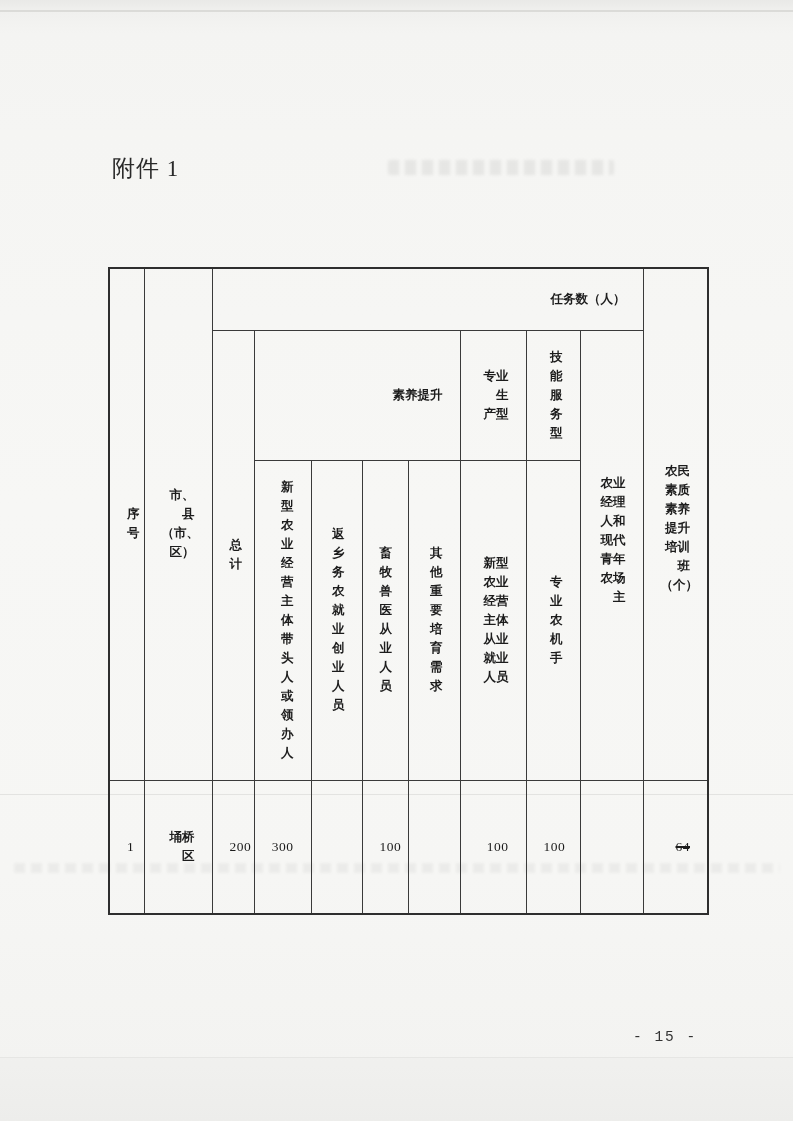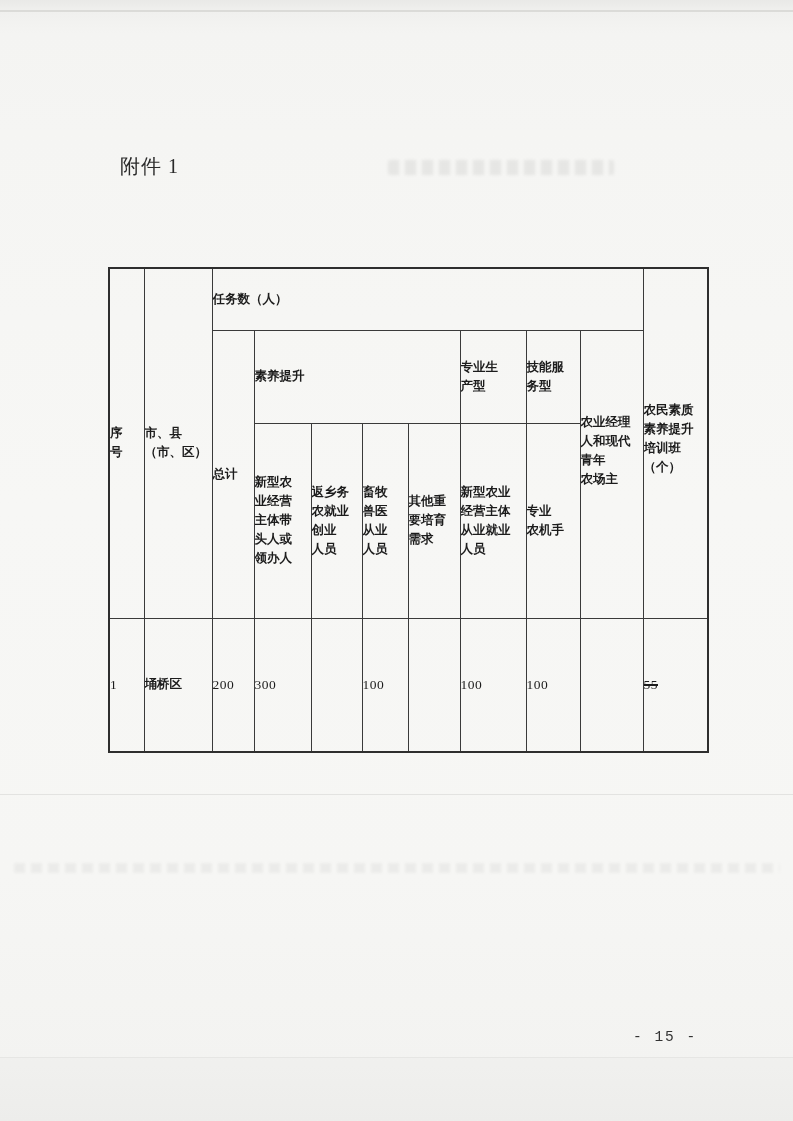--- a/index.html
+++ b/index.html
@@ -44,21 +44,21 @@
     position: absolute; left: 0; top: 1057px; width: 100%; height: 1px;
     background: #e6e6e4;
   }
   .scan-bottom-strip {
     position: absolute; left: 0; top: 1058px; width: 100%; height: 63px;
     background: rgba(90,90,88,.02);
   }
   
   .attachment-label {
     position: absolute; left: 112px; top: 153px;
-    font-size: 20px; letter-spacing: 1px; color: #2a2a2a; margin-left: 8px;
+    font-size: 23px; letter-spacing: 1px; color: #2a2a2a;
   }
   .doc-title {
     position: absolute; left: 0; top: 202px; width: 100%;
     text-align: center; padding-left: 10px; box-sizing: border-box;
     font-size: 28px; font-weight: 700; letter-spacing: 1.5px;
     color: #151515;
   }
   .page-number {
     position: absolute; left: 633px; top: 1029px;
     font-size: 14.5px; letter-spacing: 2px; color: #333; font-family: Liberation Mono, monospace;
@@ -66,28 +66,28 @@
   
   table.task-table {
     position: absolute; left: 108px; top: 267px;
     width: 599px;
     border-collapse: collapse;
     table-layout: fixed;
     border: 2px solid #2e2e2e;
   }
   .task-table td {
     border: 1px solid #3a3a3a;
-    text-align: left;
+    text-align: right;
     vertical-align: middle;
     white-space: pre-line;
     font-size: 12.5px;
     line-height: 19px;
     font-weight: 600;
     color: #1c1c1c;
-    padding: 0;
+    padding: 17px;
     overflow: hidden;
   }
   .task-table td.value-cell {
     font-size: 13.5px;
     font-weight: 500;
     letter-spacing: .5px;
   }
   .task-table td.struck {
     text-decoration: line-through;
     text-decoration-thickness: 1.5px;
@@ -175,20 +175,20 @@
         <td class="value-cell">1</td>
         <td>埇桥区</td>
         <td class="value-cell">200</td>
         <td class="value-cell">300</td>
         <td class="value-cell"></td>
         <td class="value-cell">100</td>
         <td class="value-cell"></td>
         <td class="value-cell">100</td>
         <td class="value-cell">100</td>
         <td class="value-cell"></td>
-        <td class="value-cell struck">55</td>
+        <td class="value-cell struck">64</td>
       </tr>
     </tbody>
   </table>
 
   <div class="page-number">- 15 -</div>
 
 </div>
 
 </body></html>

